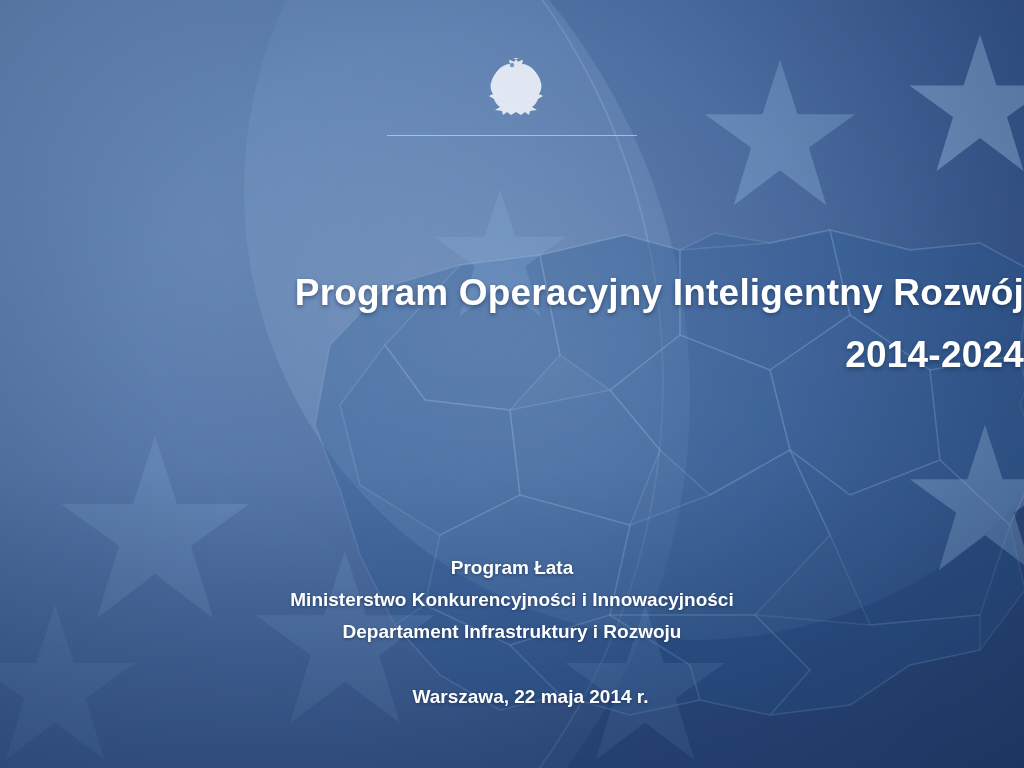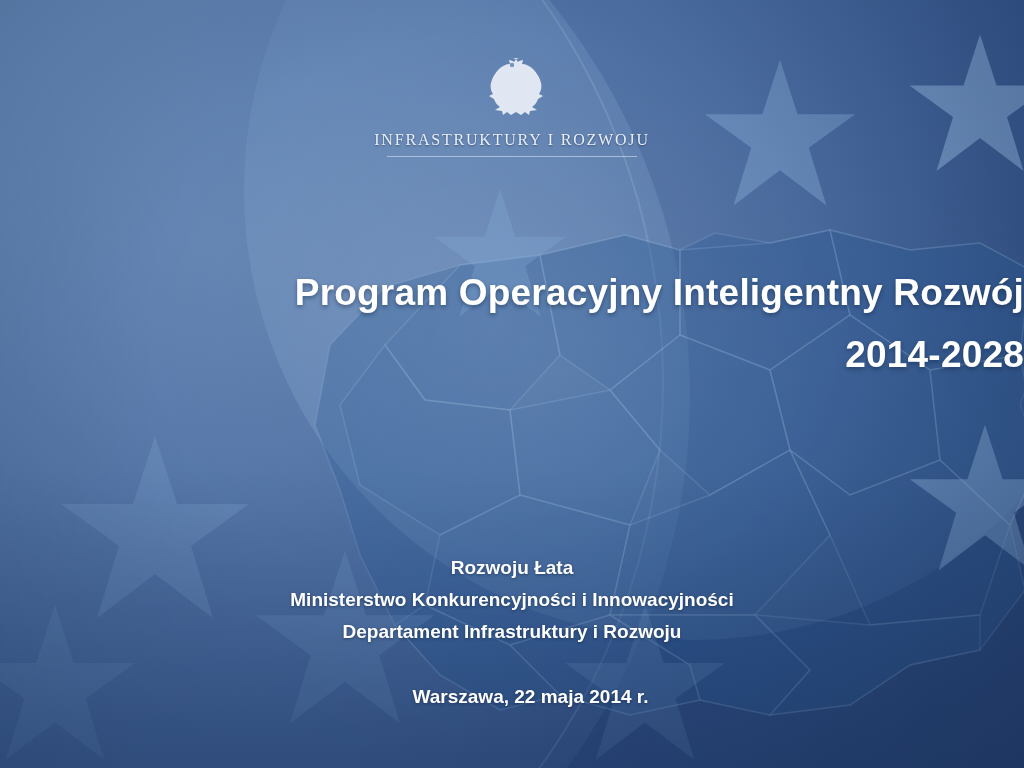--- a/index.html
+++ b/index.html
@@ -242,29 +242,28 @@
   <div class="emblem-block">
     <span class="eagle">
       <svg width="88" height="72" viewBox="0 0 88 72">
         <g fill="#f2f6fc" fill-opacity="0.95">
           <path d="M44 4 l5 5 5-4 1 6 6-1 -2 6 6 2 -4 4 5 5 -6 2 2 6 -6 0 0 6 -6 -2 -2 6 -4 -5 -4 5 -2 -6 -6 2 0 -6 -6 0 2 -6 -6 -2 5 -5 -4 -4 6 -2 -2 -6 6 1 1 -6 5 4z" fill-opacity="0.0"></path>
           <path d="M44 6 c3 0 5 2 6 4 c1-1 3-2 5-2 l-1 4 c4 0 8 2 11 5 c4 4 7 9 8 14 c1 4 0 8-2 11 l4 2 -5 3 c-1 3-3 6-6 8 l5 3 -7 1 -1 4 -4-3 -4 3 -5-3 -5 3 -4-3 -4 3 -1-4 -7-1 5-3 c-3-2-5-5-6-8 l-5-3 4-2 c-2-3-3-7-2-11 c1-5 4-10 8-14 c3-3 7-5 11-5 l-1-4 c2 0 4 1 5 2 c1-2 3-4 6-4z"></path>
           <circle cx="44" cy="13" r="2.2" fill="#6f93c0"></circle>
         </g>
       </svg>
     </span>
-    <div class="ministry-line2">INFRASTRUKTURY I ROZWOJU</div>
     <div class="ministry-rule"></div>
   </div>
 
   <div class="title-block">
     <div class="title-line">Program Operacyjny Inteligentny Rozwój</div>
-    <div class="title-line">2014-2028</div>
+    <div class="title-line">2014-2024</div>
   </div>
 
   <div class="author-block">
-    <div class="author-line">Rozwoju Łata</div>
+    <div class="author-line">Program Łata</div>
     <div class="author-line">Ministerstwo Konkurencyjności i Innowacyjności</div>
     <div class="author-line">Departament Infrastruktury i Rozwoju</div>
     <div class="date-line">Warszawa, 22 maja 2014 r.</div>
   </div>
 
 </div>
 
 </body></html>

